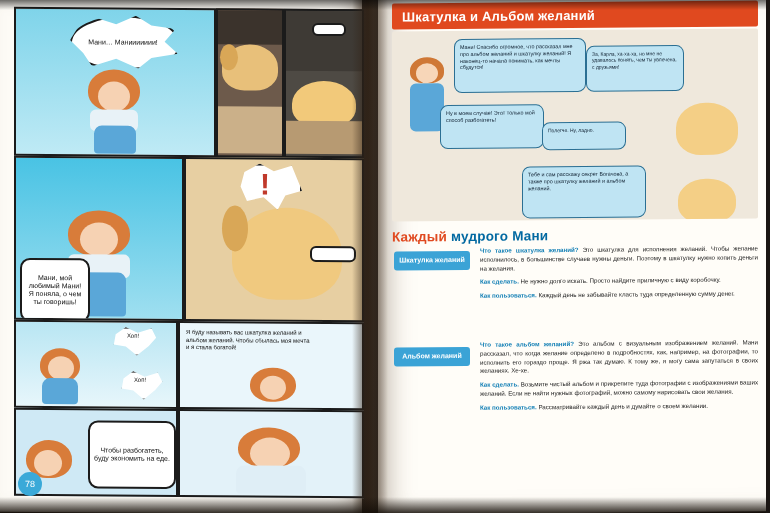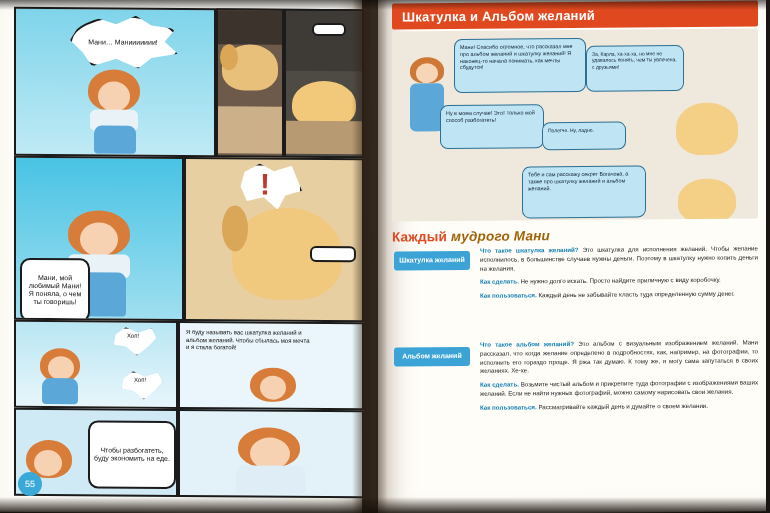--- a/index.html
+++ b/index.html
@@ -110,21 +110,21 @@
   .cb.small{font-size:5px;}
   .dog2{position:absolute;background:#f4cf86;border-radius:48% 48% 40% 40%;}
   .girl2-hair{position:absolute;background:#cf7836;border-radius:50% 50% 40% 40%;}
   .girl2-face{position:absolute;background:#f7d6b8;border-radius:50%;}
   .girl2-body{position:absolute;background:#5aa7d8;border-radius:6px;}
 
   .section-title{
     position:absolute;left:0;top:226px;width:366px;
     font-size:13.5px;font-weight:bold;color:#e0491f;letter-spacing:.2px;
   }
-  .section-title .w2{color:#a16207;font-style:italic;}
+  .section-title .w2{color:#0369a1;}
   .tag{
     position:absolute;width:72px;background:#3ba3d6;color:#fff;border-radius:3px;
     font-size:7px;line-height:1.25;text-align:center;padding:5px 2px;font-weight:bold;
   }
   .txtcol{position:absolute;left:88px;width:278px;font-size:6.2px;line-height:1.42;color:#222;text-align:justify;}
   .q{color:#127fb5;font-weight:bold;}
   .q2{color:#127fb5;font-weight:bold;}
   .para{margin:0 0 5px 0;}
 </style>
 </head>
@@ -196,21 +196,21 @@
           <div class="girl-head" style="left:10px;top:30px;width:46px;height:38px;"></div>
           <div class="girl-face" style="left:18px;top:40px;width:28px;height:26px;"></div>
         </div>
 
         <div class="panel p9">
           <div class="girl-head" style="left:58px;top:16px;width:62px;height:40px;"></div>
           <div class="girl-face" style="left:70px;top:26px;width:40px;height:32px;"></div>
           <div class="girl-body" style="left:56px;top:54px;width:70px;height:28px;background:#dfeef6;"></div>
         </div>
 
-        <div class="page-num">55</div>
+        <div class="page-num">78</div>
       </div>
     </div>
 
     <div class="right-page">
       <div class="right-inner">
 
         <div class="red-bar">
           <span class="t">Шкатулка и Альбом желаний</span>
         </div>
 

